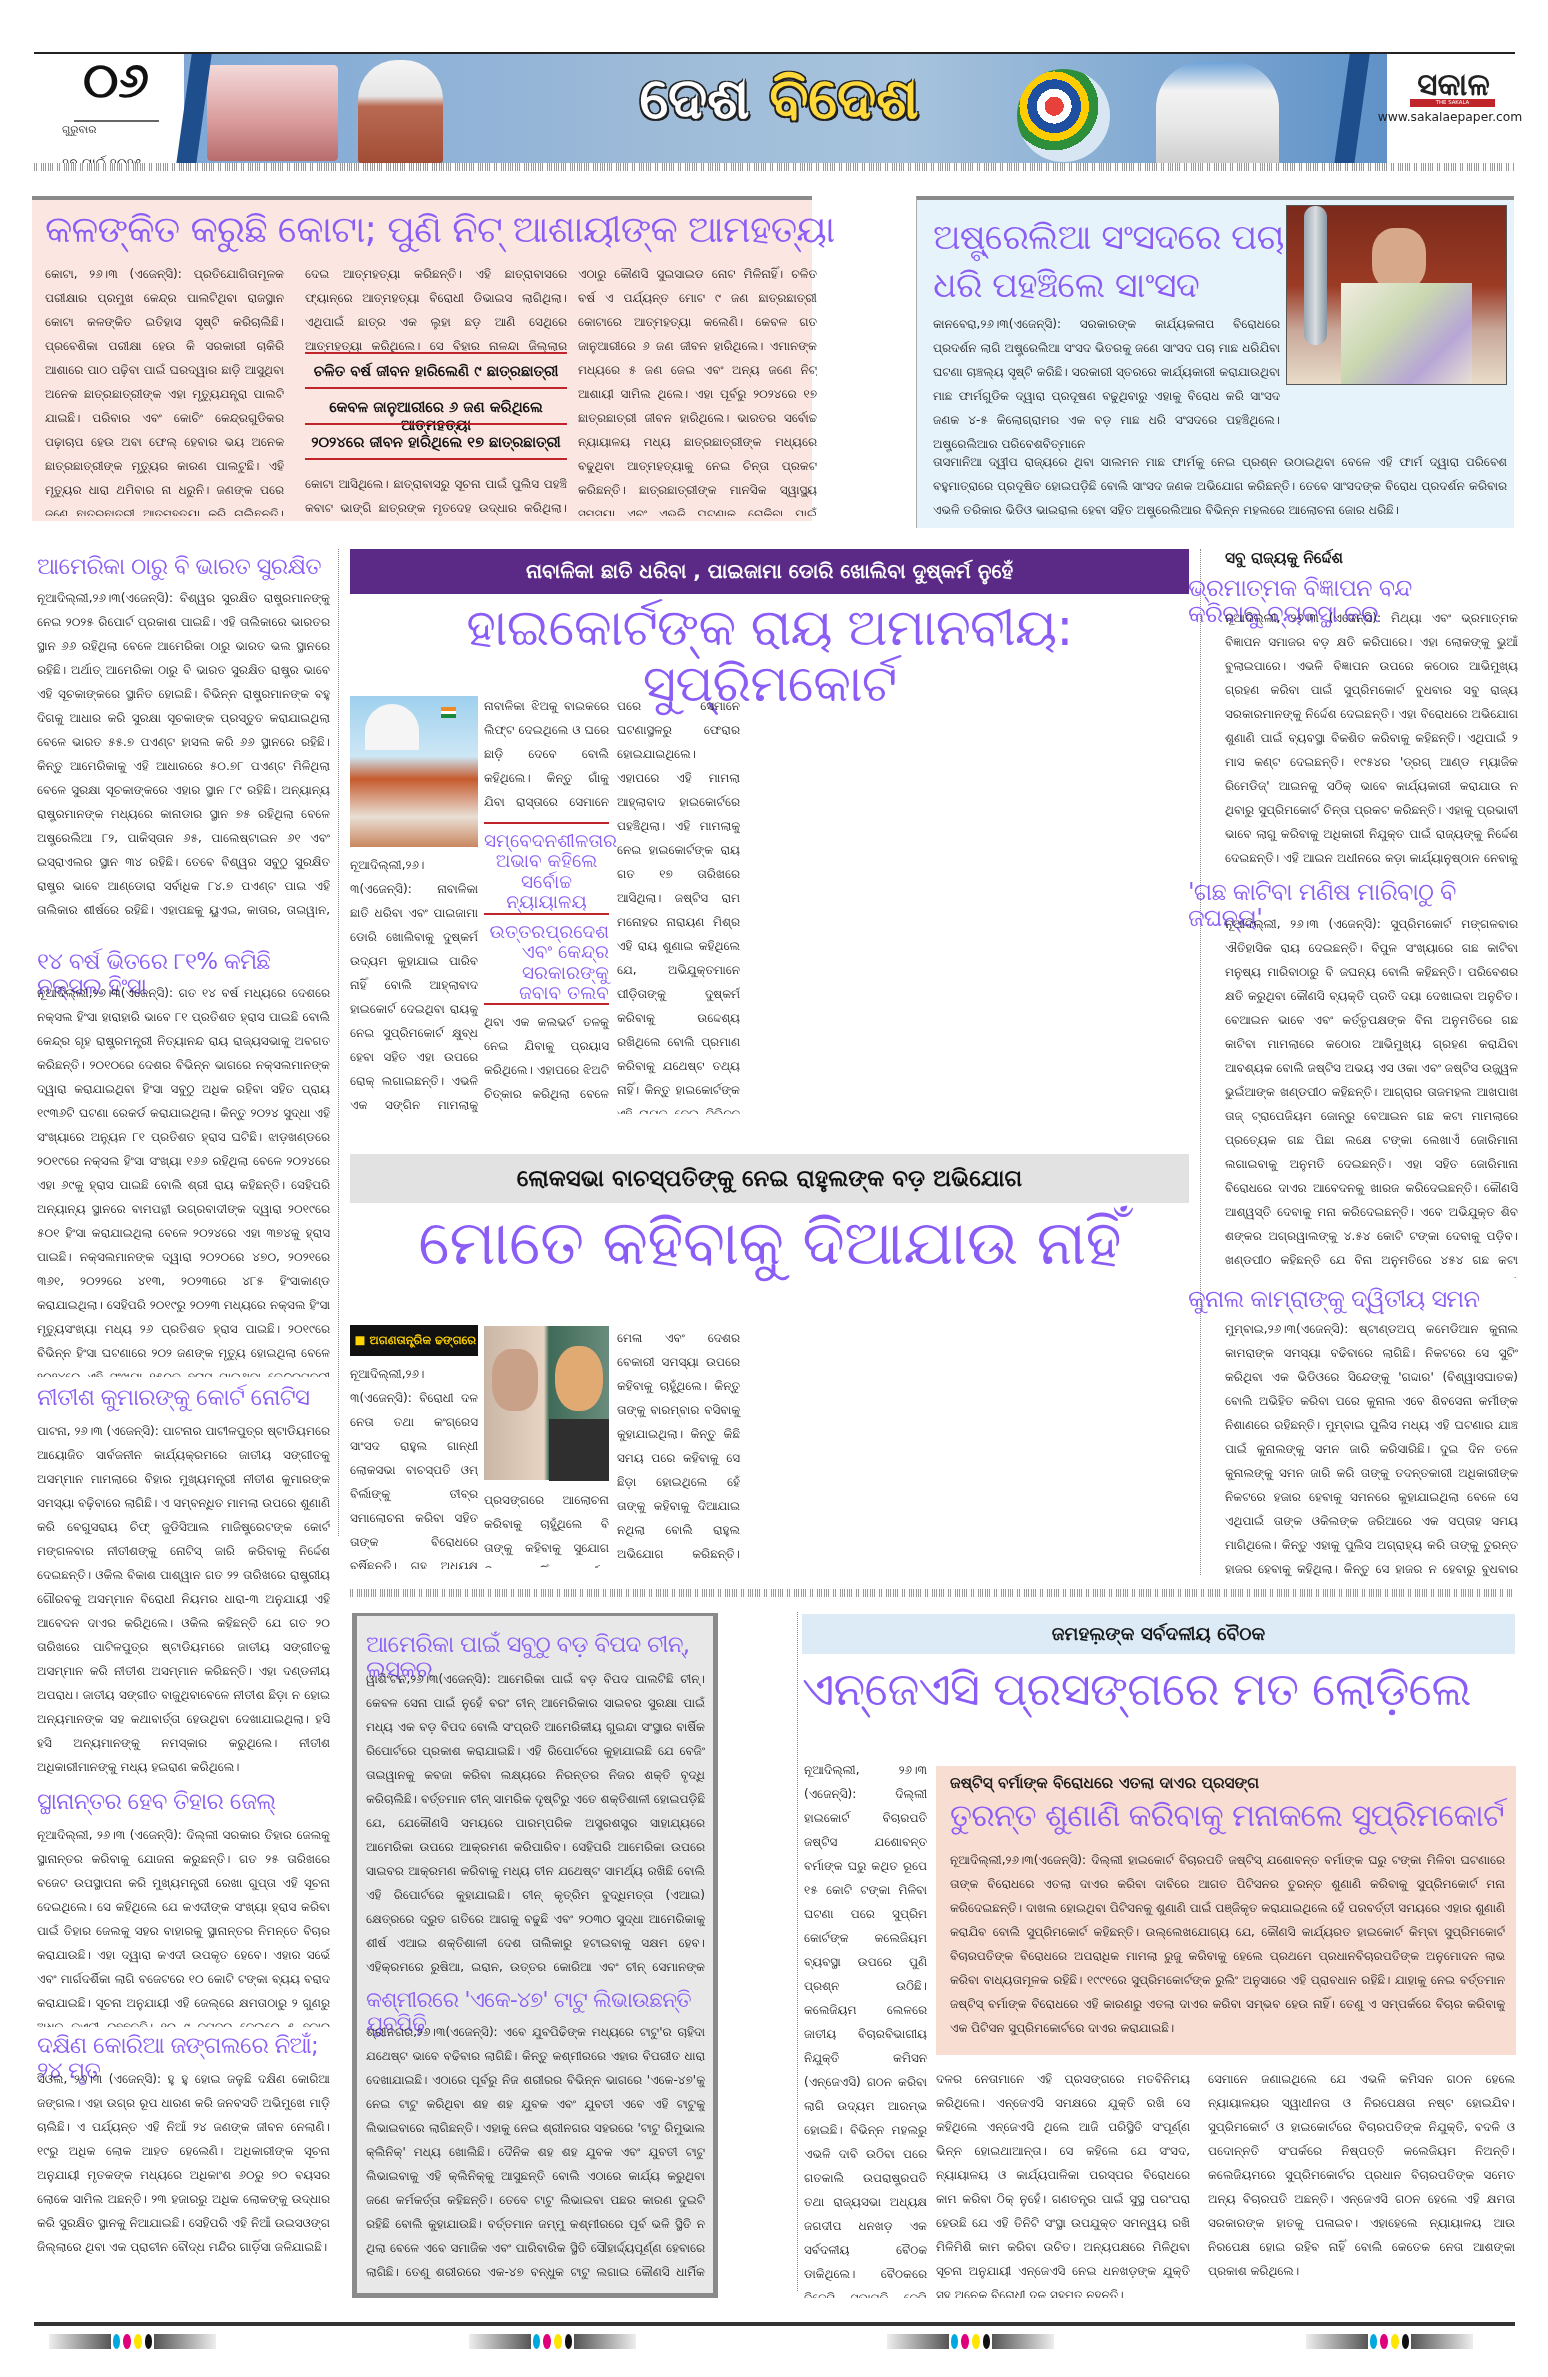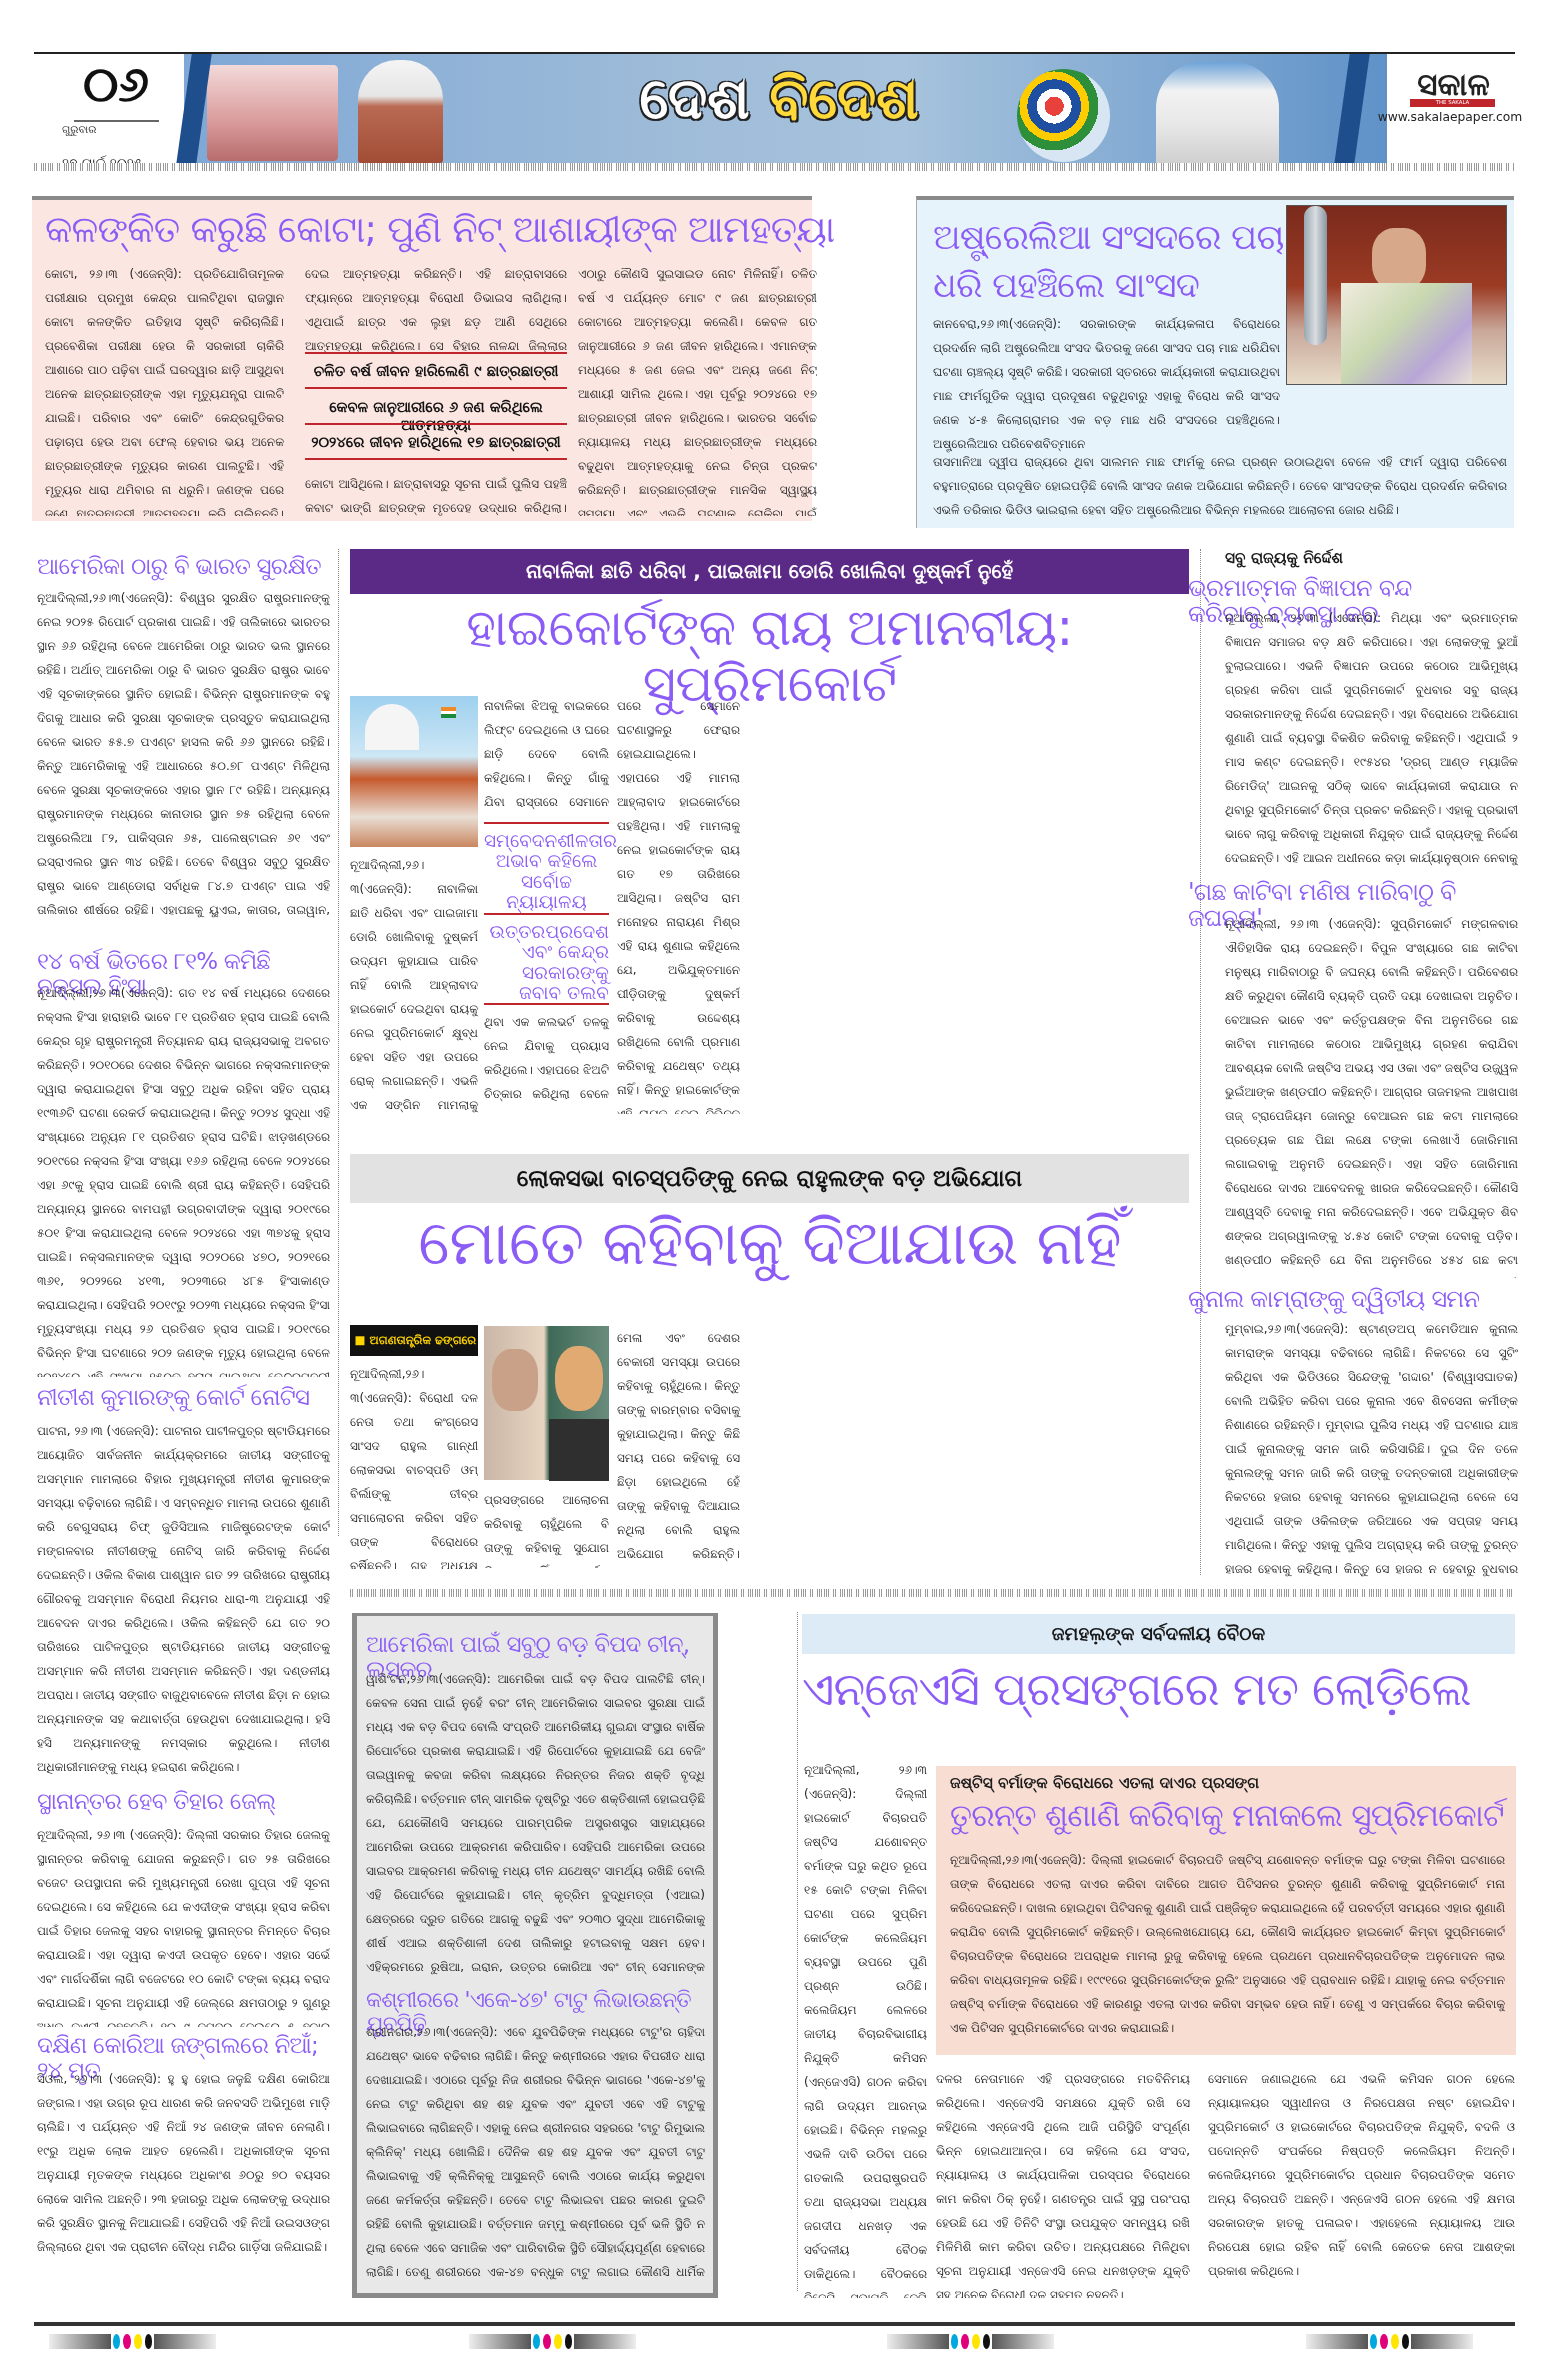--- a/index.html
+++ b/index.html
@@ -6,21 +6,21 @@
 body{width:1548px;height:2377px;background:#fff;font-family:"DejaVu Sans",sans-serif;color:#1a1a1a;position:relative;overflow:hidden}
 .abs{position:absolute}
 .body-text{font-size:12px;line-height:24px;text-align:justify;color:#222}
 .hl{font-family:"DejaVu Sans",sans-serif;font-weight:normal;color:#8b5cf6;line-height:1.1;letter-spacing:-0.8px}
 
 #masthead-rule{left:34px;top:52px;width:1481px;height:1.5px;background:#222}
 #masthead-band{left:184px;top:54px;width:1203px;height:110px;background:linear-gradient(90deg,#7fa8d6 0%,#9ebbd8 40%,#a7c3dd 60%,#5f92c8 100%);overflow:hidden}
 #masthead-swoosh-l{left:184px;top:54px;width:20px;height:110px;background:#1e4e8c;transform:skewX(-8deg)}
 #masthead-swoosh-r{left:1342px;top:54px;width:20px;height:110px;background:#1e4e8c;transform:skewX(-8deg)}
 .bldg{position:absolute;border-radius:4.6px}
-#page-num{left:62px;top:56px;width:108px;text-align:center;font-size:49px;font-weight:bold;font-family:Liberation Sans, sans-serif;color:#111}
+#page-num{left:62px;top:56px;width:108px;text-align:center;font-size:49px;font-weight:bold;font-family:Liberation Mono, monospace;color:#111}
 #page-num-rule{left:74px;top:120px;width:85px;height:1.5px;background:#666}
 #day{left:62px;top:123px;width:108px;text-align:left;font-size:10.8px;color:#222}
 #date{left:62px;top:155px;width:108px;text-align:left;font-size:14px;color:#222}
 #section-title{left:586px;top:65px;width:386px;text-align:center;font-size:57px;font-weight:bold;color:#fff;text-shadow:2.3px 2.3px 0 #222,-1.5px -1.5px 0 #222,1.5px -1.5px 0 #222,-1.5px 1.5px 0 #222}
 #section-title .y{color:#ffd83a}
 #brand-logo{left:1388px;top:66px;width:131px;text-align:center;font-size:31px;font-weight:bold;color:#222;font-family:"DejaVu Serif",serif}
 #brand-strip{left:1410px;top:99px;width:85px;height:7.7px;background:#c0252b;color:#fff;font-size:5.4px;text-align:center;line-height:7.7px}
 #brand-url{left:1365px;top:110px;width:170px;text-align:center;font-size:12.3px;color:#222}
 #hatch-top{left:34px;top:163px;width:1481px;height:7.7px;background:repeating-linear-gradient(90deg,#999 0 0.8px,#fff 0.8px 2.3px)}
 

